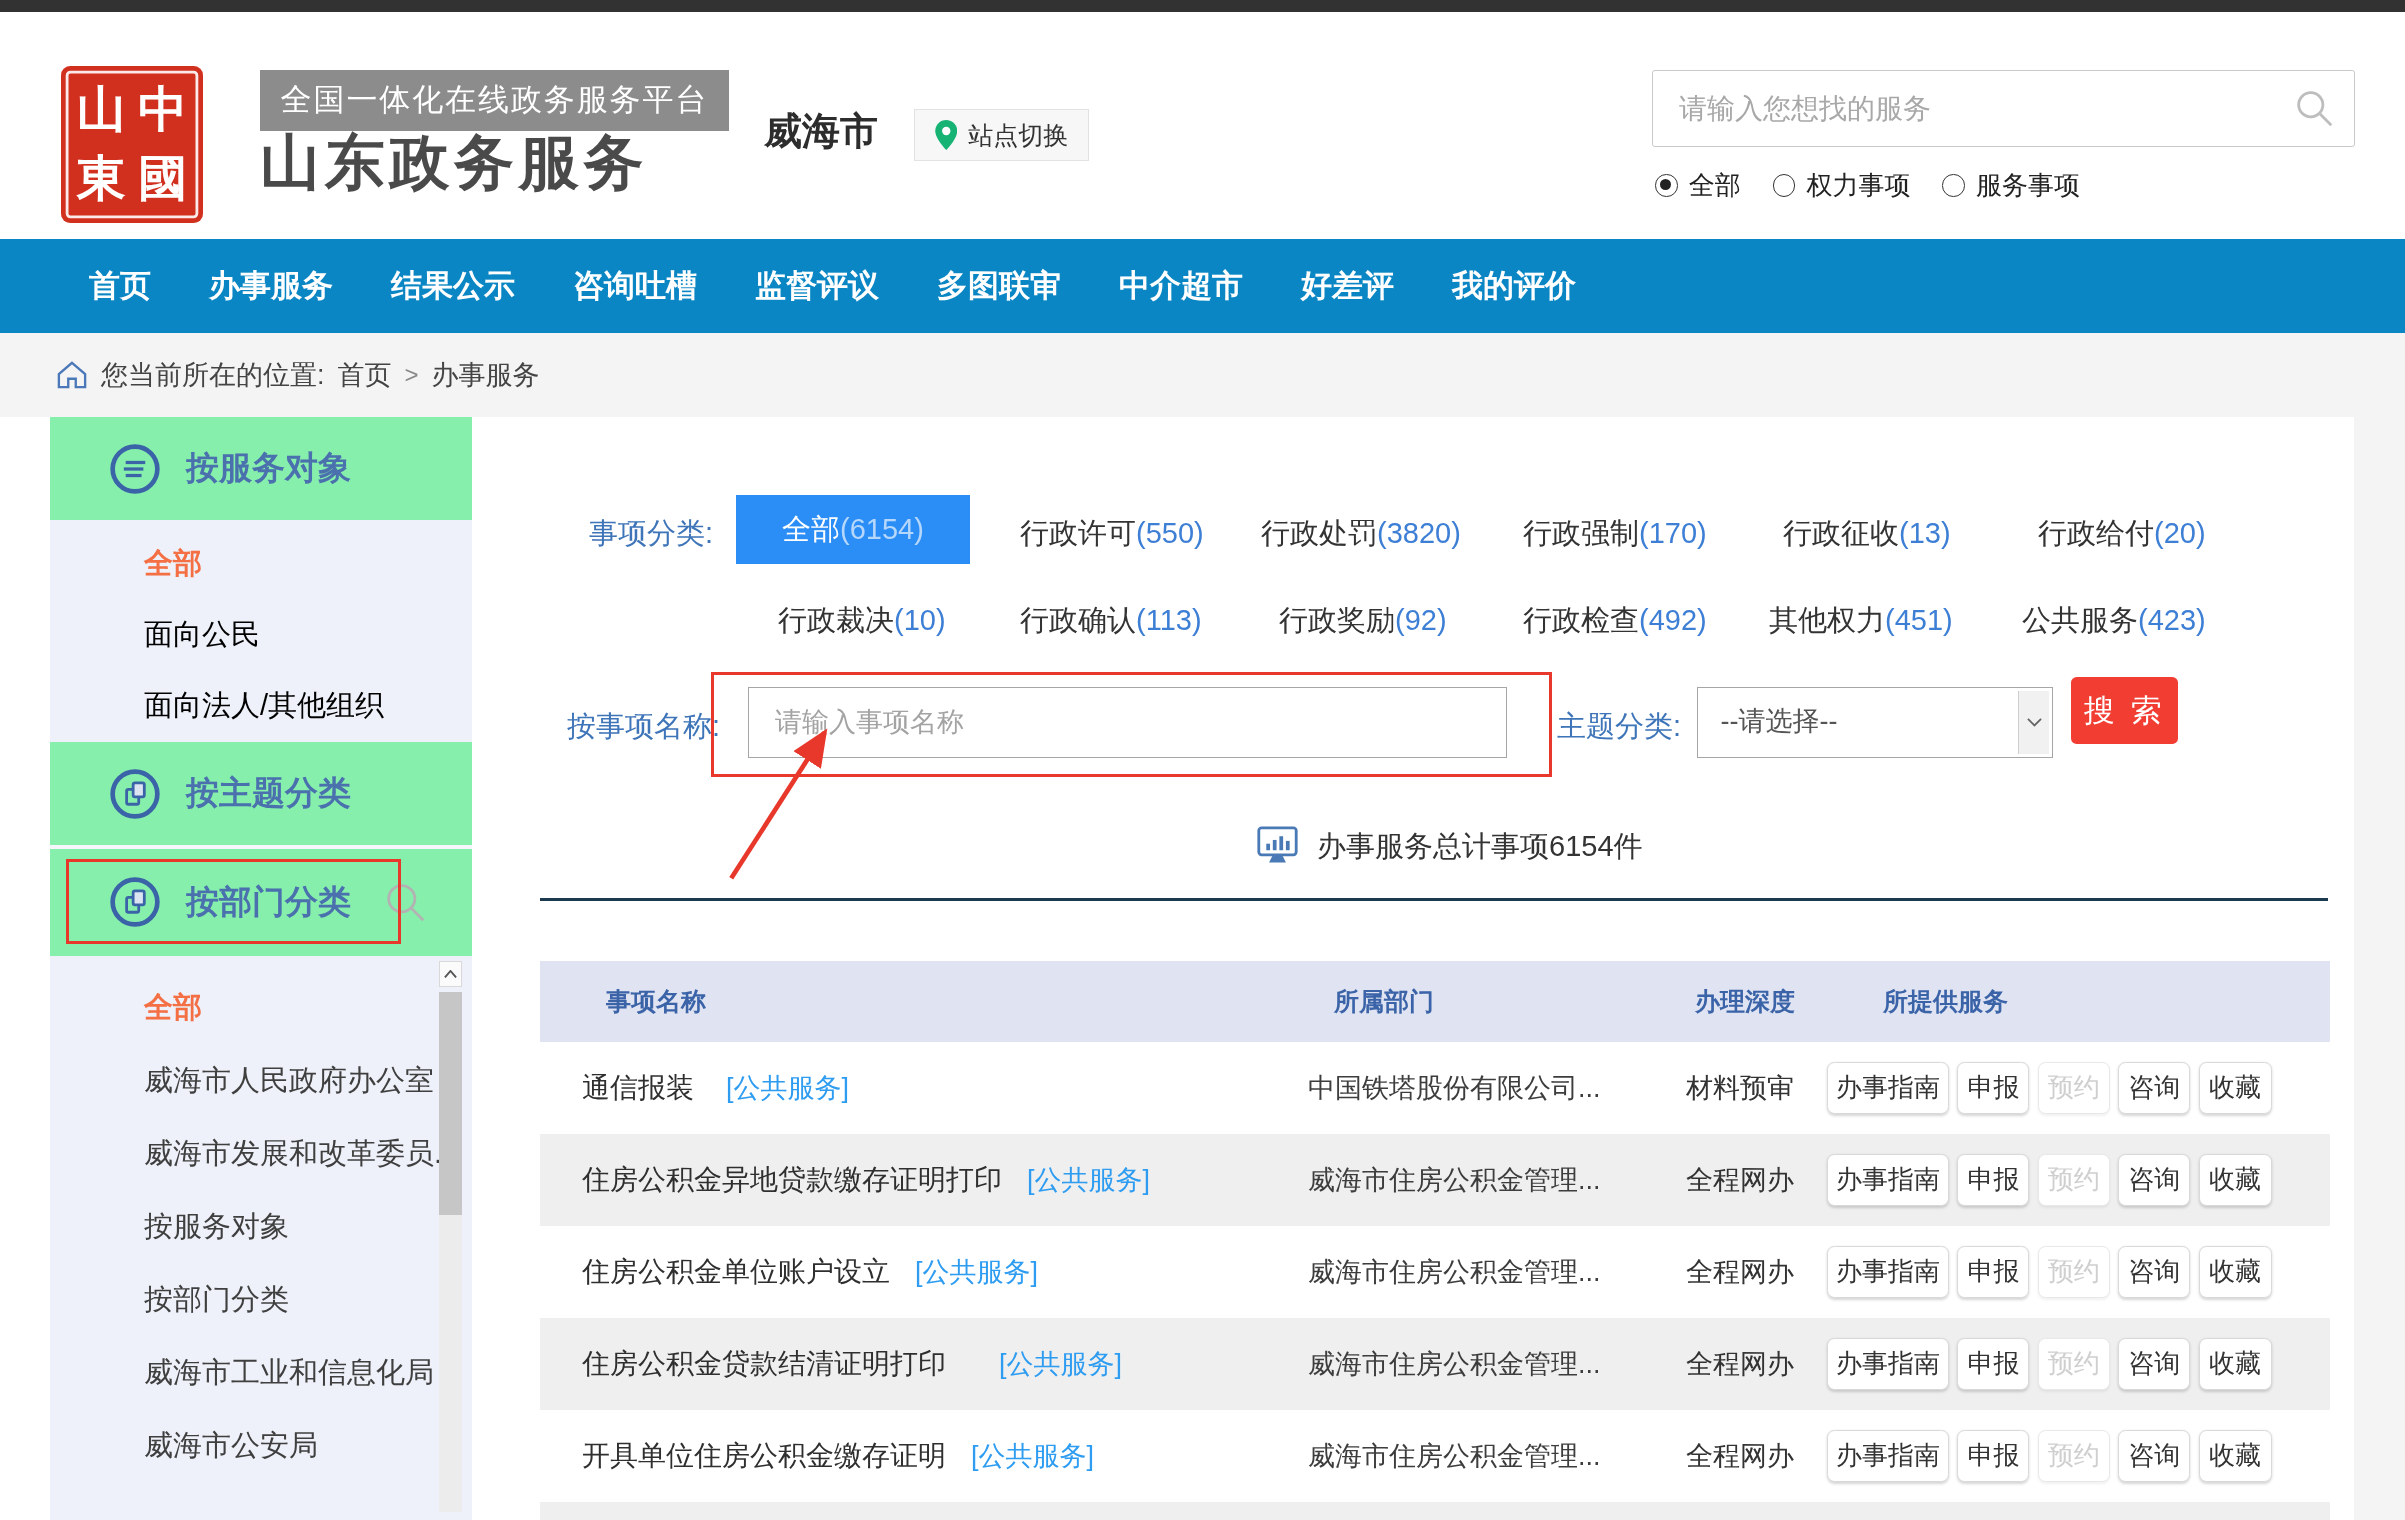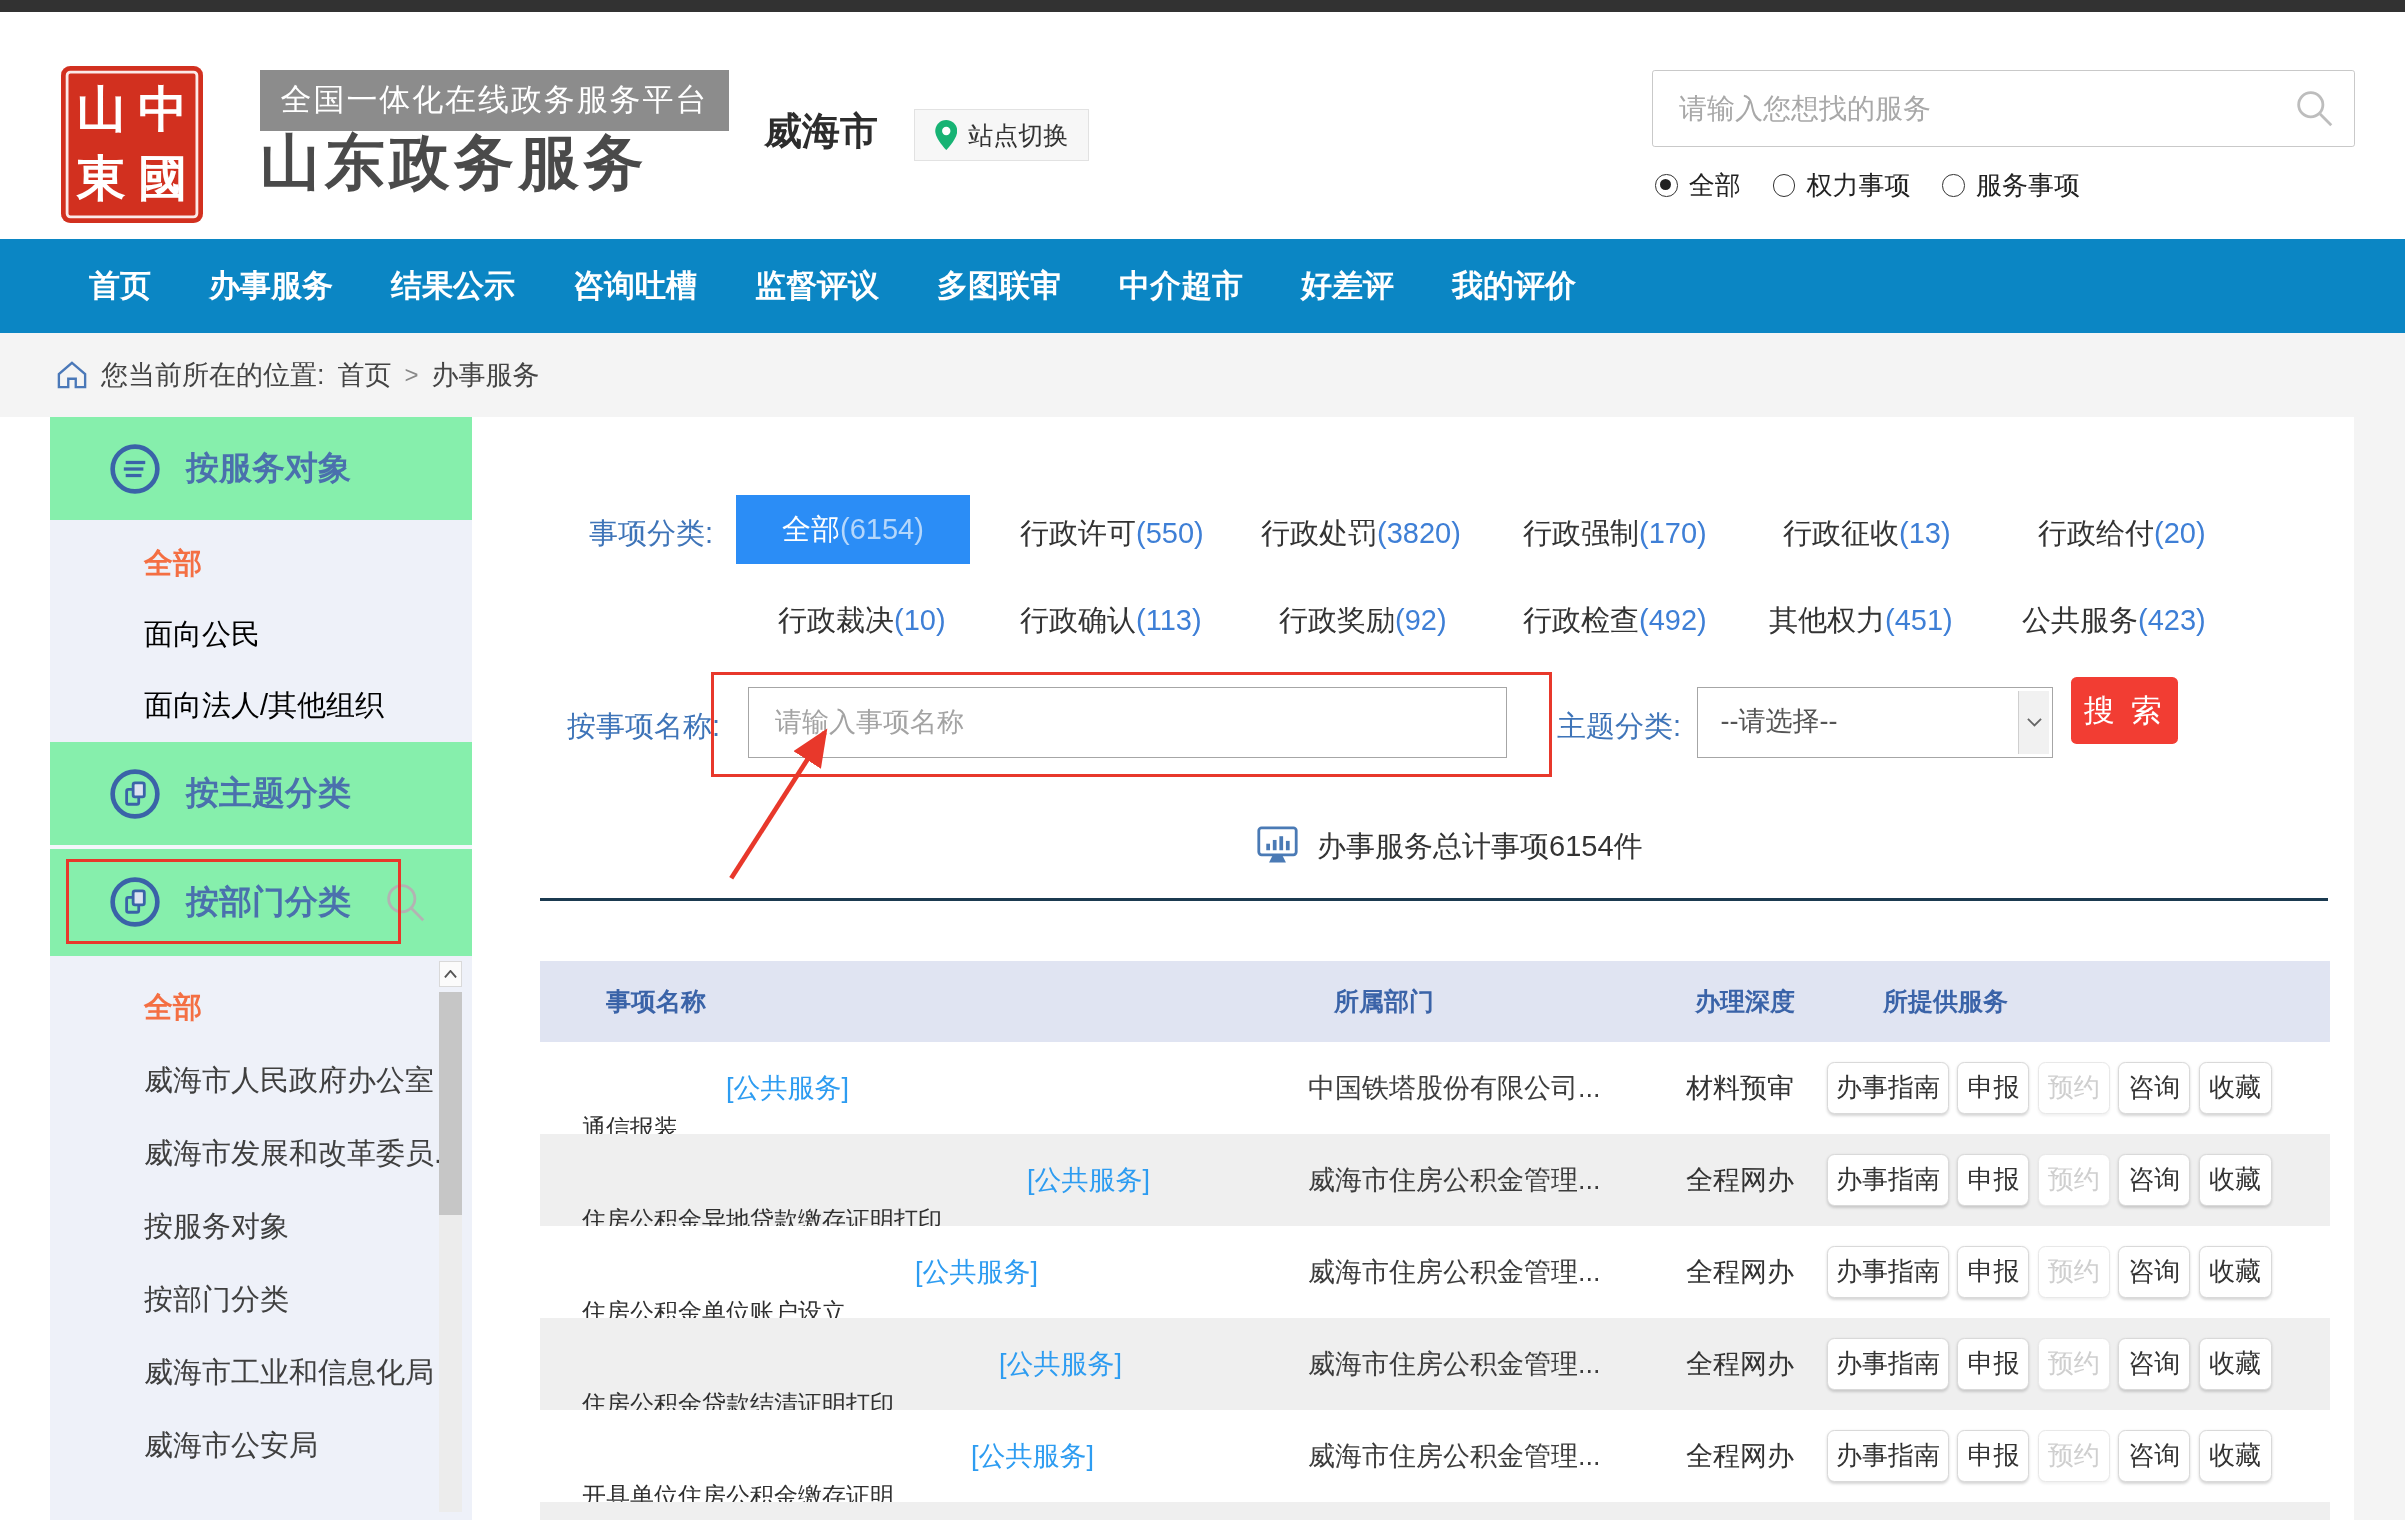--- a/index.html
+++ b/index.html
@@ -87,21 +87,21 @@
   .summary{position:absolute;left:715px;top:408px;display:flex;align-items:center;gap:17px;}
   .summary .stxt{font-size:29px;color:#333;}
   .hr-dark{position:absolute;left:0;top:481px;width:1788px;height:2.8px;background:#1b3a50;}
 
   .tbl{position:absolute;left:0;top:544px;width:1790px;}
   .tbl-head{height:81px;background:#e0e4f2;position:relative;}
   .th{position:absolute;top:0;line-height:81px;font-size:25px;font-weight:bold;color:#3a63a8;}
   .th1{left:66px}.th2{left:794px}.th3{left:1155px}.th4{left:1343px}
   .row{height:92px;position:relative;background:#fff;}
   .row.alt{background:#efefef;}
-  .row .nm{position:absolute;left:42px;top:0;line-height:92px;font-size:24px;color:#2f2f2f;white-space:nowrap;margin-top:40px;}
+  .row .nm{position:absolute;left:42px;top:0;line-height:92px;font-size:28px;color:#2f2f2f;white-space:nowrap;}
   .row .tg{position:absolute;top:0;line-height:92px;font-size:27px;color:#2d9cf1;white-space:nowrap;}
   .row .dp{position:absolute;left:768px;top:0;line-height:92px;font-size:27px;color:#3d3d3d;white-space:nowrap;}
   .row .dh{position:absolute;left:1146px;top:0;line-height:92px;font-size:27px;color:#333;}
   .acts{position:absolute;left:1287px;top:19.7px;display:flex;gap:8.4px;}
   .act{height:52px;box-sizing:border-box;border:0.9px solid #d9d9d9;border-radius:7.5px;background:#fff;
        box-shadow:0 1.9px 2.8px rgba(0,0,0,.16);display:flex;align-items:center;justify-content:center;
        font-size:26px;color:#333;cursor:pointer;white-space:nowrap;}
   .act.wide{width:122px}.act.w77{width:72px}.act.w78{width:73px}
   .act.disabled{color:#cfcfcf;border-color:#e8e8e8;box-shadow:0 1.9px 2.8px rgba(0,0,0,.06);cursor:default;}
 </style>

